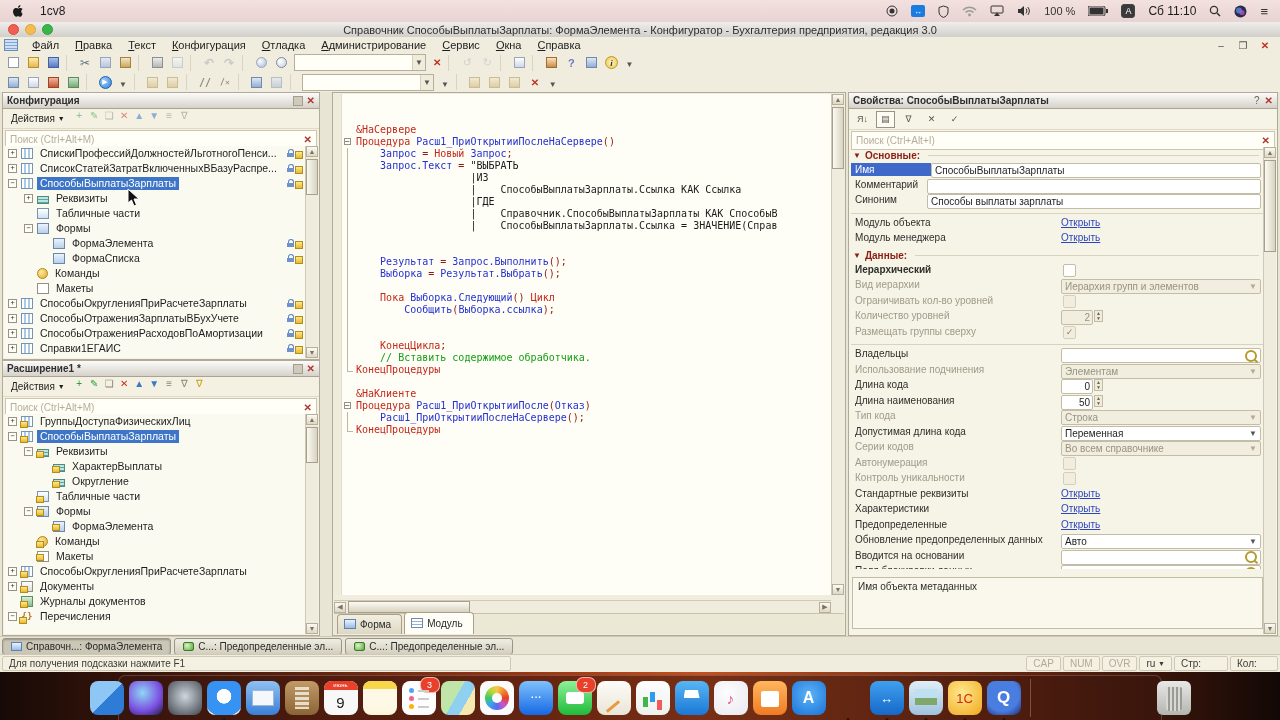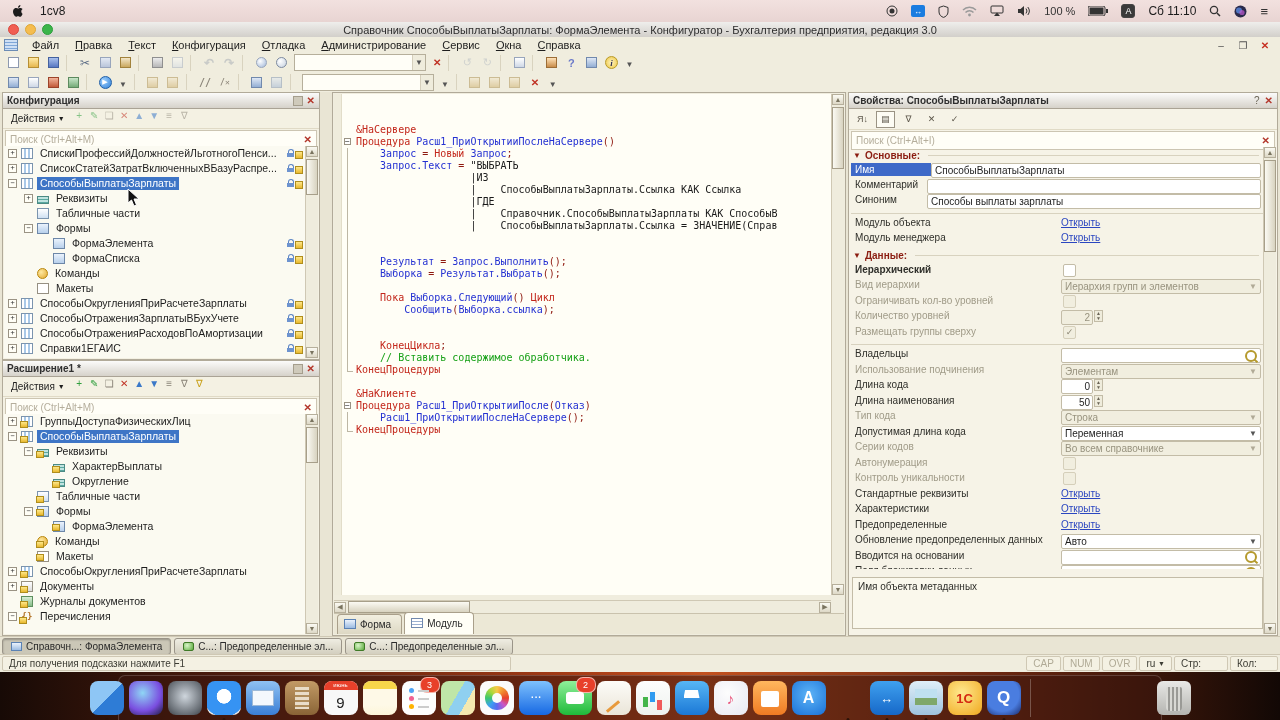--- a/index.html
+++ b/index.html
@@ -244,21 +244,21 @@
   .d-itunes{background:radial-gradient(circle at 40% 35%,#fdfdfd,#e8e8f2)}
   .d-itunes .glyph{color:#e94f77;font-size:15px}
   .d-ibooks{background:linear-gradient(#ffb75e,#f07b23)}
   .d-ibooks::after{content:"";position:absolute;inset:10px 8px 8px;background:linear-gradient(90deg,#fff 0 48%,#e8e8e8 48% 52%,#fff 52%);border-radius:2px}
   .d-appstore{background:radial-gradient(circle at 50% 40%,#5db4f7,#1a72d8)}
   .d-teamviewer{background:linear-gradient(#3fa0ef,#1668c8)}
   .d-teamviewer .glyph{font-size:13px}
   .d-preview{background:linear-gradient(#dfeef8,#9fc3de)}
   .d-preview::after{content:"";position:absolute;inset:8px 6px 10px;background:linear-gradient(#bfe0f0 0 55%,#7fa86a 55%)}
   .d-1c{background:radial-gradient(circle at 40% 35%,#ffe98f,#f0a81e)}
-  .d-1c .glyph{color:#d42a12;font-size:13px;font-weight:bold}
+  .d-1c .glyph{color:#d42a12;font-size:13px;font-weight:normal}
   .d-quicktime{background:radial-gradient(circle at 45% 40%,#4a7de0 0 60%,#1a2a6a)}
   .d-quicktime .glyph{font-size:17px}
   .d-trash{background:linear-gradient(#e8e8e6,#b4b4b0);border-radius:6px}
   .d-trash::after{content:"";position:absolute;inset:6px 9px 4px;background:repeating-linear-gradient(90deg,#d8d8d4 0 2px,#9a9a96 2px 4px);border-radius:2px 2px 4px 4px}
   
   .cursor{position:absolute;z-index:60;pointer-events:none}
 </style>
 </head>
 <body>
 

